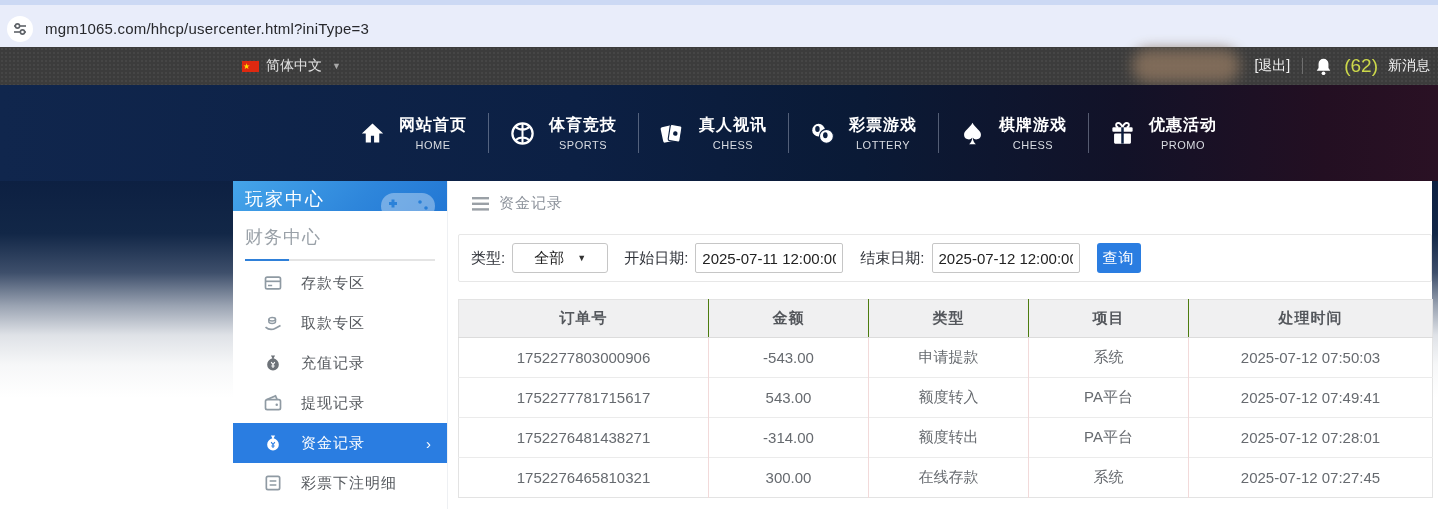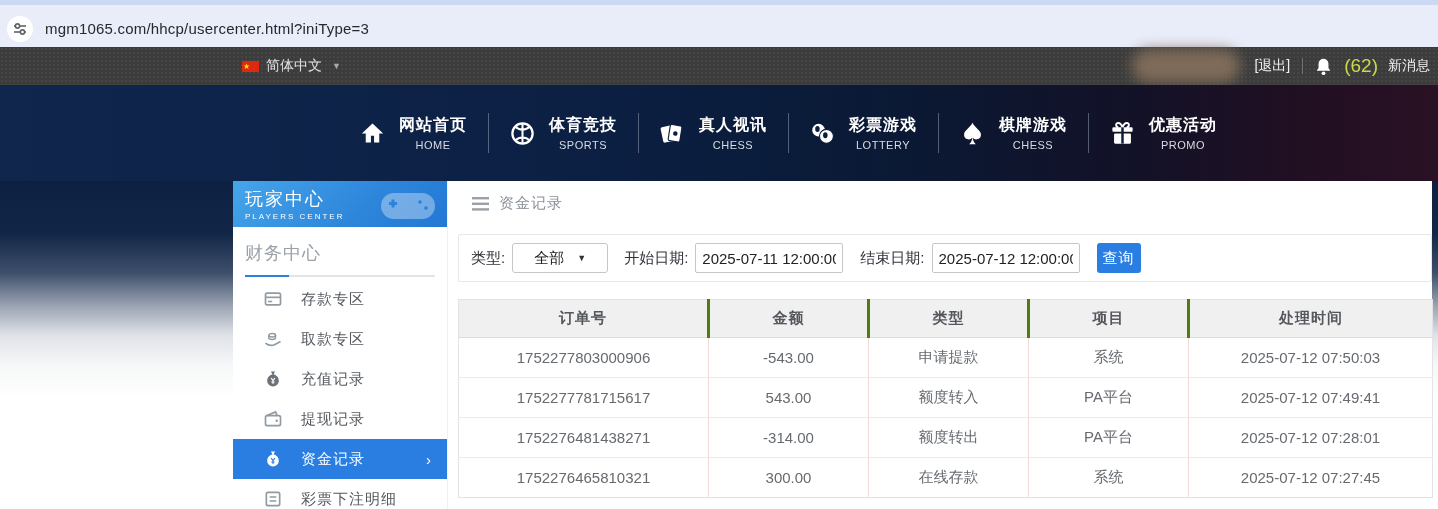--- a/index.html
+++ b/index.html
@@ -49,21 +49,21 @@
   .nav-en { font-size:11px; color:#d9dce2; margin-top:3px; letter-spacing:.5px; }
 
   
   .page { position:relative; height:328px;
     background:linear-gradient(180deg,#0d2042 0%,#122747 16%,#3e4f6b 28%,#9aa3b2 38%,#dfe2e7 47%,#f6f7f8 56%,#ffffff 66%); }
   .content-bg { position:absolute; left:233px; top:0; width:1199px; height:100%; background:#fff; }
 
   
   .sidebar { position:absolute; left:233px; top:0; width:215px; height:100%;
     background:#fff; border-right:1px solid #eef0f3; }
-  .side-head { position:relative; height:46px; overflow:hidden;
+  .side-head { position:relative; height:30px; overflow:hidden;
     background:linear-gradient(135deg,#45a5ea 0%,#2e86db 60%,#2277d4 100%);
     color:#fff; padding:6px 0 0 12px; }
   .side-head-zh { font-size:18px; letter-spacing:2px; }
   .side-head-en { font-size:8px; letter-spacing:2px; margin-top:1px; }
   .side-head .pad-icon { position:absolute; right:8px; top:4px; opacity:.35; }
   .fin { padding:14px 12px 0 12px; }
   .fin-title { font-size:18px; color:#9aa1a8; letter-spacing:1px; }
   .fin-line { margin-top:10px; height:2px;
     background:linear-gradient(90deg,#2f80d9 0,#2f80d9 44px,#e4e4e4 44px,#e4e4e4 100%); }
   .side-menu { padding-top:2px; }
@@ -93,21 +93,21 @@
     font-family:"Liberation Sans","DejaVu Sans",sans-serif; }
   .f-btn { width:44px; height:30px; background:#2a7de1; border:none; border-radius:3px;
     color:#fff; font-size:15px; cursor:pointer; letter-spacing:1px; }
 
   
   table { width:974px; margin-top:17px; border-collapse:collapse; table-layout:fixed;
     border:1px solid #e3e3e3; }
   col.c1 { width:250px; } col.c2 { width:160px; } col.c3 { width:160px; }
   col.c4 { width:160px; } col.c5 { width:244px; }
   th { height:38px; background:#f0f0f1; font-size:15px; font-weight:600; color:#54575c;
-    border-bottom:1px solid #dcdcdc; border-right:3px solid #4d7c0f; text-align:center;
+    border-bottom:1px solid #dcdcdc; border-right:1px solid #4d7c0f; text-align:center;
     letter-spacing:1px; }
   td { height:40px; font-size:15px; color:#666a6f; text-align:center;
     border-top:1px solid #ebebeb; border-right:1px solid #f2dada; }
   th:last-child, td:last-child { border-right:none; }
 </style>
 </head>
 <body>
 
 <div class="browser">
   <div class="browser-strip"></div>

